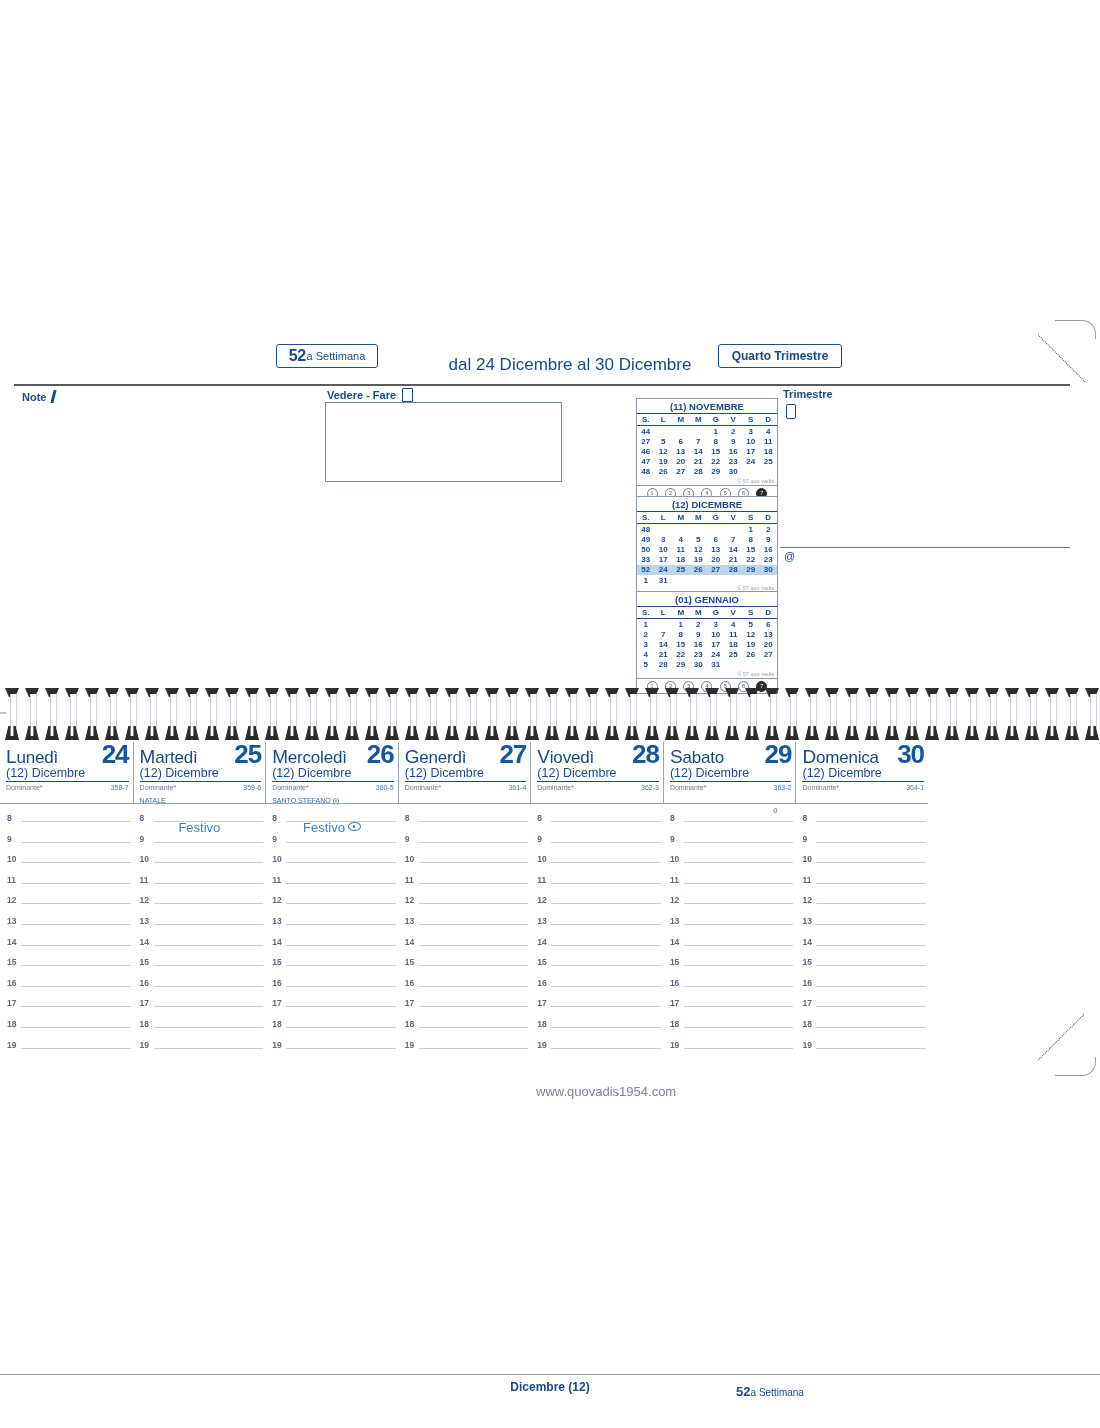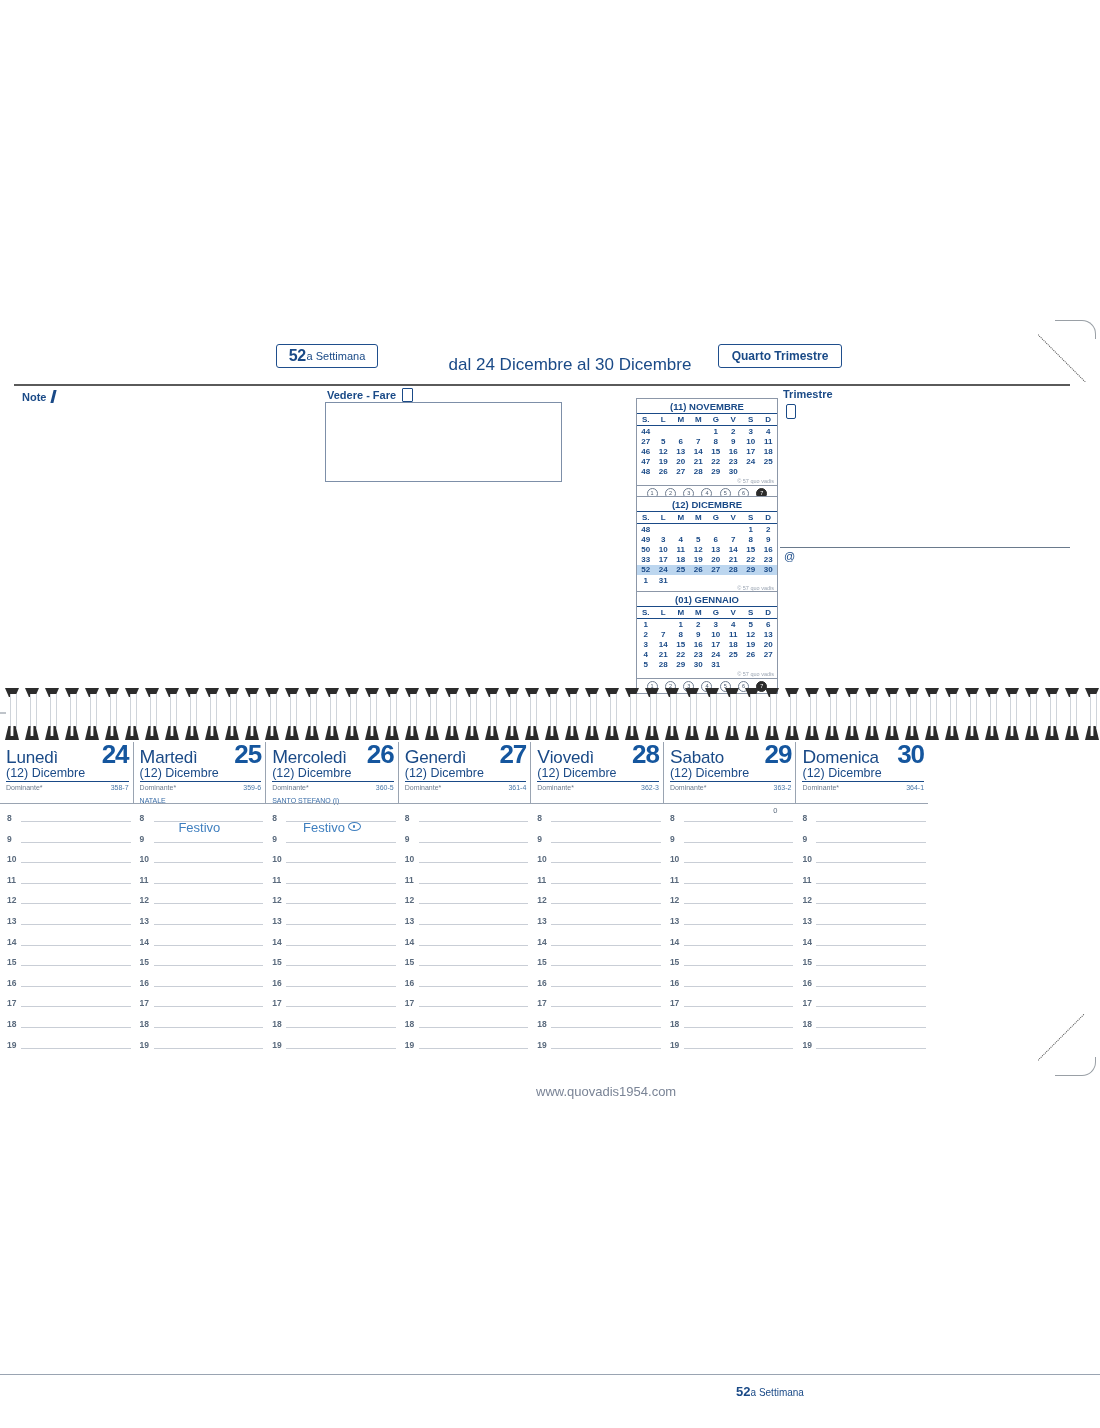--- a/index.html
+++ b/index.html
@@ -1207,17 +1207,18 @@
           </div>
           <div class="hrow">
             <span class="hnum">19</span>
             <span class="hl-line"></span>
           </div>
         </div>
       </div>
     </div>
 
   <div class="footrule"></div>
+  <div class="foot-month">Dicembre (12)</div>
   <div class="foot-week">
     <span class="big">52</span><span class="sm">a Settimana</span>
   </div>
 
 </div>
 
 </body></html>

